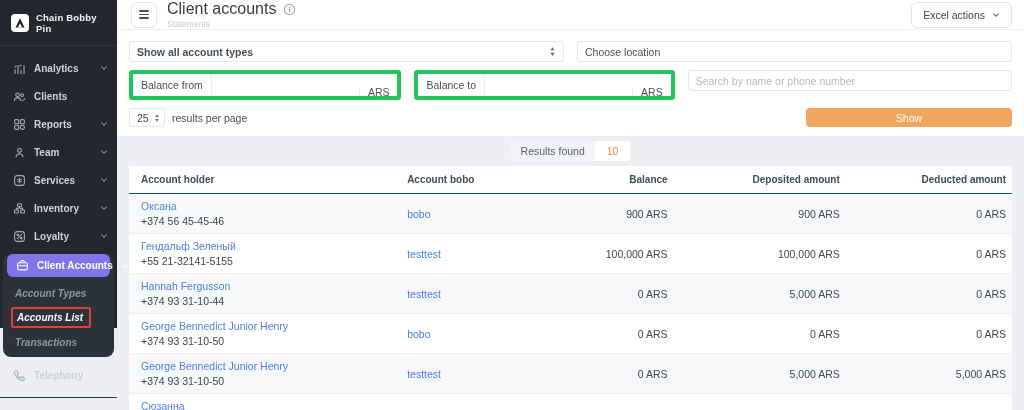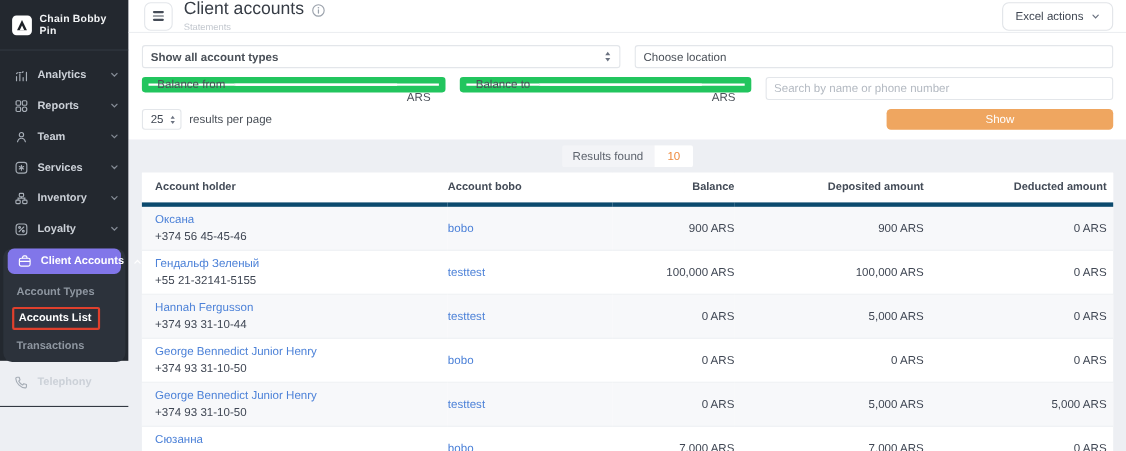--- a/index.html
+++ b/index.html
@@ -16,21 +16,21 @@
   .nav-item { display:flex; align-items:center; gap:8px; height:28px; padding:0 9px 0 12px; cursor:pointer; }
   .nav-icon { width:14px; height:14px; color:#a6adb6; display:flex; align-items:center; justify-content:center; flex:none; }
   .nav-icon svg { width:13px; height:13px; fill:none; stroke:currentColor; stroke-width:1.3; }
   .nav-label { flex:1; font-size:10px; font-weight:bold; color:#ccd1d8; white-space:nowrap; }
   .nav-chev { color:#848b95; display:flex; }
   .nav-chev.up { transform:rotate(180deg); }
   .nav-group { background:#2c323b; border-radius:8px; margin:4px 3px; padding-bottom:3px; }
   .nav-group .nav-item.active { background:#8176e9; border-radius:6px; margin:4px; height:23px; padding:0 6px 0 8px; }
   .nav-item.active .nav-icon, .nav-item.active .nav-chev { color:#fff; }
   .nav-item.active .nav-label { color:#fff; }
-  .nav-subitem { display:flex; align-items:center; min-height:24px; padding:2px 8px 2px 12px; cursor:pointer; }
+  .nav-subitem { display:flex; align-items:center; min-height:24px; padding:2px 8px 2px 12px; cursor:pointer;font-style:italic; }
   .nav-sublabel { font-size:10px; font-weight:bold; color:#8e96a0; }
   .nav-subitem.highlighted { padding-left:8px; }
   .nav-subitem.highlighted .nav-sublabel { color:#fff; border:2px solid #e0402d; border-radius:2px; padding:3px 6px 3px 4px; }
 
   
   .main { flex:1; display:flex; flex-direction:column; background:#edeff3; }
   .topbar { background:#fff; border-bottom:1px solid #eceef1; height:42px; display:flex; align-items:center; padding:0 12px 0 14px; gap:10px; }
   .burger-btn { width:26px; height:26px; border:1px solid #e3e6ea; border-radius:6px; background:#fff; display:flex; flex-direction:column; align-items:center; justify-content:center; gap:2px; cursor:pointer; }
   .burger-btn i { display:block; width:10px; height:1.5px; background:#454c57; border-radius:1px; }
   .title-block { display:flex; flex-direction:column; }
@@ -43,38 +43,38 @@
 
   
   .filters { background:#fff; padding:11px 12px 9px 12px; display:flex; flex-direction:column; gap:8px; }
   .f-row { display:flex; gap:13px; }
   .f-col { flex:1; display:flex; gap:13px; }
   .selectbox { flex:1; height:21px; border:1px solid #e3e6ea; border-radius:3px; display:flex; align-items:center; padding:0 7px; font-size:10.5px; color:#4a5058; background:#fff; cursor:pointer;font-weight:bold; }
   .selectbox .grow { flex:1; }
   .inputbox { flex:1; height:21px; border:1px solid #e3e6ea; border-radius:3px; padding:0 7px; font-size:10.5px; color:#4a5058; background:#fff; font-family:inherit; outline:none; width:100%; }
   .inputbox.light::placeholder { color:#b4bac2; }
   .inputbox.dark::placeholder { color:#4a5058; }
-  .balance-group { flex:1; height:14px; border:6px solid #22c55e; border-radius:3px; display:flex; align-items:stretch; background:#fff; }
+  .balance-group { flex:1; height:30px; border:4px solid #22c55e; border-radius:3px; display:flex; align-items:stretch; background:#fff; }
   .balance-label { display:flex; align-items:center; padding:0 8px; font-size:10.5px; color:#4a5058; border-right:1px solid #eceef1; white-space:nowrap; }
   .balance-input { flex:1; border:none; outline:none; min-width:10px; font-size:10.5px; padding:0 6px; font-family:inherit; }
   .currency { display:flex; align-items:center; padding:0 8px; font-size:10.5px; color:#4a5058; border-left:1px solid #eceef1;margin-top:13px; }
   .perpage-row { display:flex; align-items:center; }
   .perpage-select { width:36px; height:19px; border:1px solid #e3e6ea; border-radius:3px; display:flex; align-items:center; justify-content:space-between; padding:0 4px 0 7px; font-size:10.5px; color:#3f4652; cursor:pointer; }
   .perpage-label { font-size:10.5px; color:#4a5058; margin-left:7px; }
   .show-btn { width:206px; height:19px; background:#efa660; border:none; border-radius:4px; color:#fff; font-size:10.5px; font-family:inherit; cursor:pointer; }
   .half { flex:1; display:flex; }
 
   
   .content { flex:1; background:#edeff3; padding-top:5px; }
   .results-badge { display:flex; width:max-content; margin:0 auto 5px auto; font-size:10.5px; border-radius:2px; overflow:hidden; }
   .results-label { background:#f3f4f7; color:#5d636d; padding:4px 10px; }
   .results-count { background:#fff; color:#ee8a3d; padding:4px 12px; font-weight:normal; }
   .table-wrap { margin:0 12px; }
   table { width:100%; border-collapse:collapse; background:#fff; }
-  thead th { background:#fff; font-size:10px; color:#434b57; font-weight:bold; padding:8px 0; border-bottom:4px solid #0c4a6e; }
+  thead th { background:#fff; font-size:10px; color:#434b57; font-weight:bold; padding:8px 0; border-bottom:1px solid #0c4a6e; }
   th:nth-child(1){ width:31.5%; text-align:left; padding-left:12px; }
   th:nth-child(2){ width:17%; text-align:left; }
   th:nth-child(3){ width:12.5%; text-align:right; }
   th:nth-child(4){ width:19.5%; text-align:right; }
   th:nth-child(5){ width:19.5%; text-align:right; padding-right:6px; }
   tbody tr { height:35px; }
   tbody tr:nth-child(odd) { background:#f7f8fa; }
   tbody tr + tr td { border-top:1px solid #eef0f3; }
   td { font-size:10.5px; color:#3f4653; padding:6px 0; vertical-align:middle; }
   td:nth-child(1){ padding-left:12px; }
@@ -106,20 +106,31 @@
             <path d="M2.5 14V9.5M6.2 14V6.5M9.9 14V10.5M13.6 14V4.5" stroke-linecap="round"></path>
             <path d="M2.5 6C5 3.5 7.5 6.5 10.5 3.5" stroke-linecap="round" stroke-dasharray="1.6 1.6"></path>
           </svg>
         </span>
         <span class="nav-label">Analytics</span>
         <span class="nav-chev down">
           <svg width="8" height="8" viewBox="0 0 10 10">
             <path d="M2 3.5l3 3 3-3" fill="none" stroke="currentColor" stroke-width="1.4" stroke-linecap="round"></path>
           </svg>
         </span>
+      </div>
+      <div class="nav-item">
+        <span class="nav-icon">
+          <svg viewBox="0 0 16 16">
+            <circle cx="5.6" cy="5.8" r="2.2"></circle>
+            <circle cx="11.2" cy="6.3" r="1.7"></circle>
+            <path d="M1.6 13.2c.5-2.5 2-3.8 4-3.8s3.5 1.3 4 3.8" stroke-linecap="round"></path>
+            <path d="M11.8 12.9c1.6-.3 2.5-1.1 2.7-2.4" stroke-linecap="round"></path>
+          </svg>
+        </span>
+        <span class="nav-label">Clients</span>
       </div>
       <div class="nav-item">
         <span class="nav-icon">
           <svg viewBox="0 0 16 16">
             <rect x="2" y="2" width="5" height="5" rx="1.2"></rect>
             <rect x="9" y="2" width="5" height="5" rx="1.2"></rect>
             <rect x="2" y="9" width="5" height="5" rx="1.2"></rect>
             <rect x="9" y="9" width="5" height="5" rx="2.5"></rect>
           </svg>
         </span>

